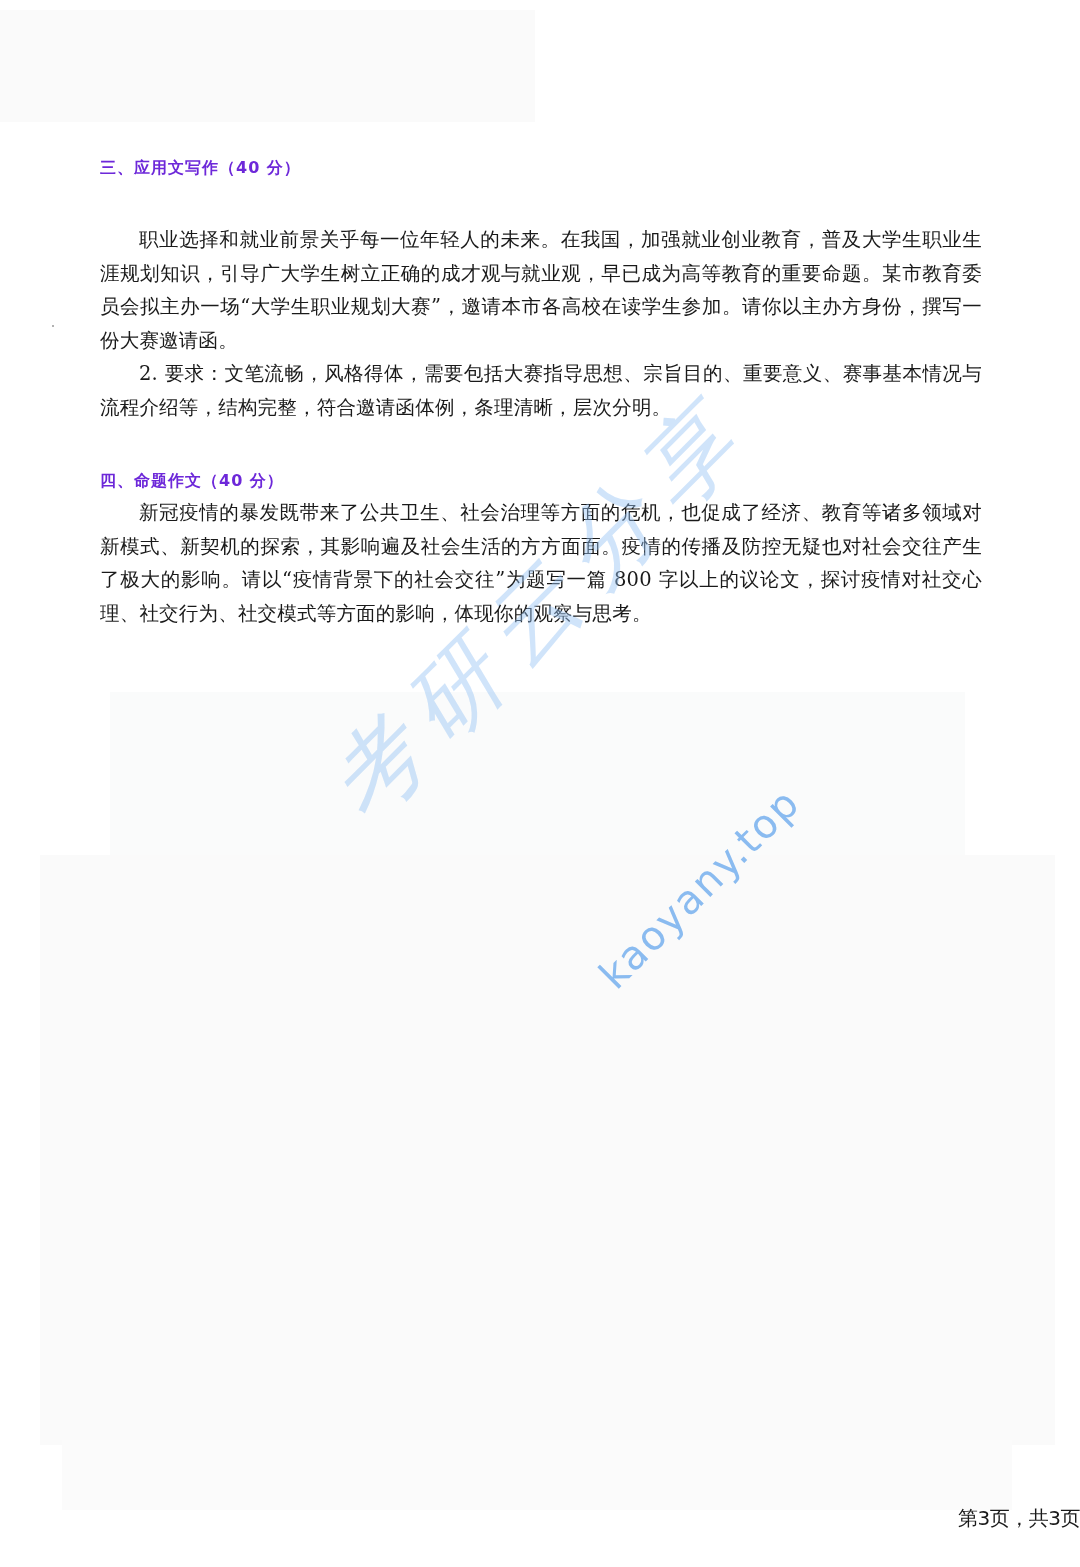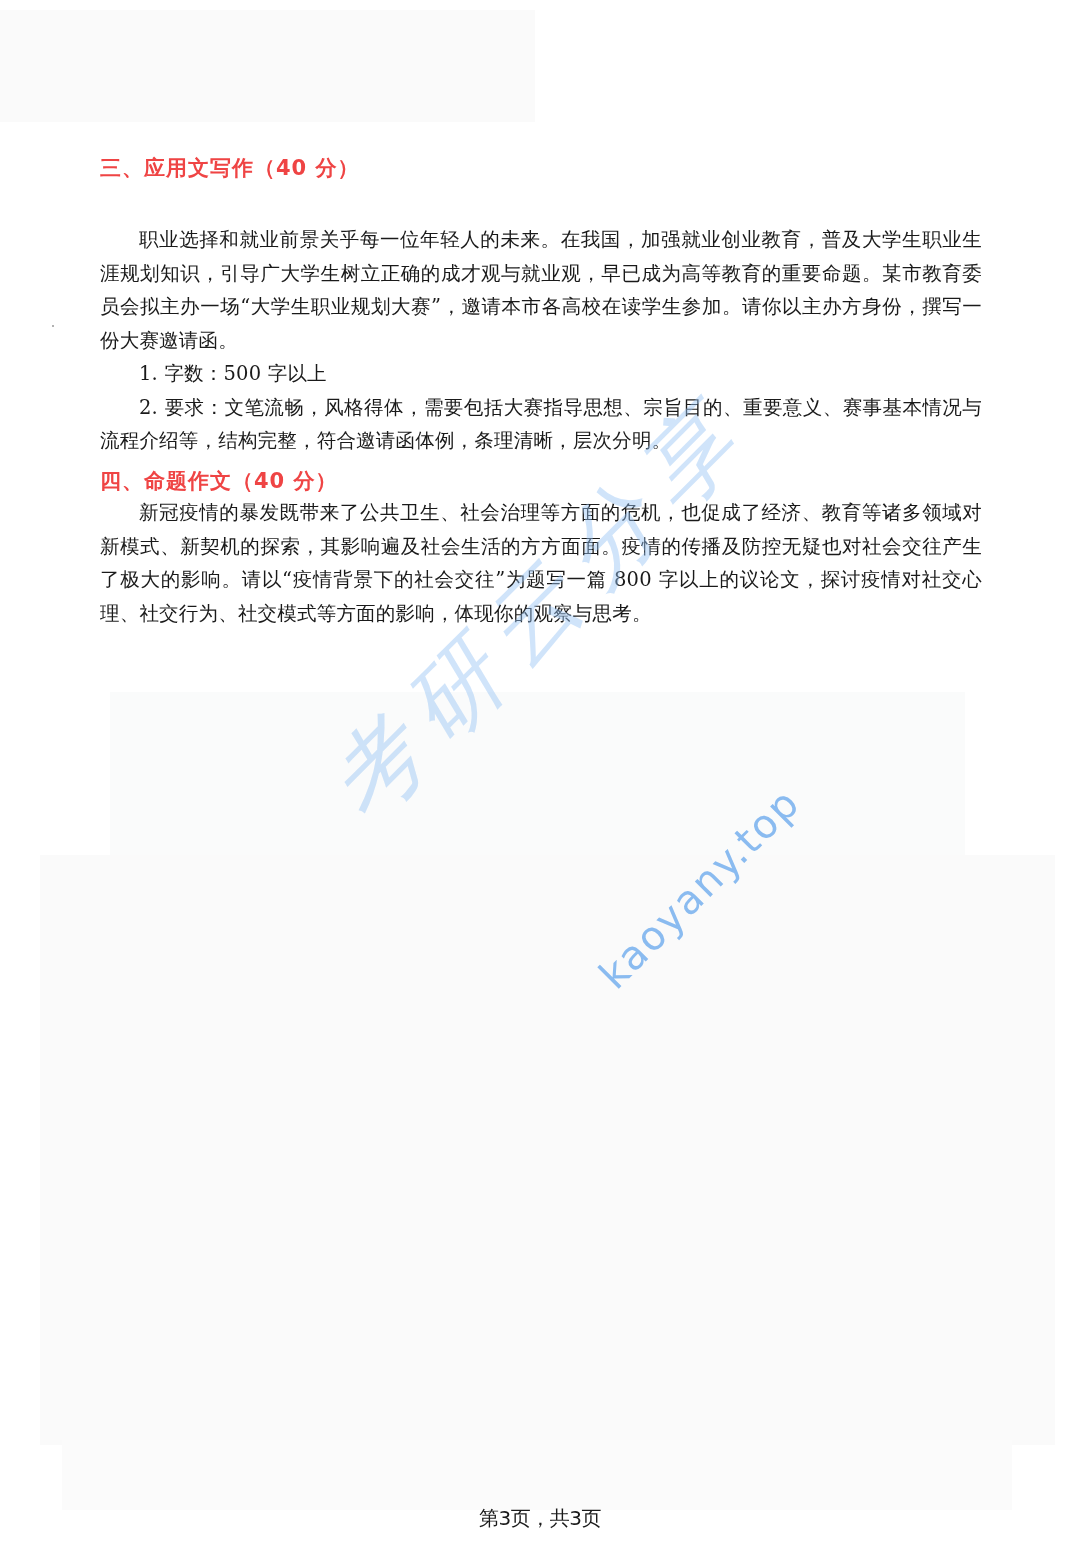--- a/index.html
+++ b/index.html
@@ -33,22 +33,22 @@
       z-index: 2;
     }
     .section {
       position: absolute;
       left: 100px;
       width: 882px;
     }
     .section-heading {
       font-family: "DejaVu Sans", "Liberation Sans", sans-serif;
       font-weight: bold;
-      font-size: 21px;
-      color: #ef4444;
+      font-size: 16px;
+      color: #6d28d9;
       letter-spacing: 1px;
       height: 30px;
       line-height: 30px;
       margin: 0;
     }
     .para {
       font-size: 19.5px;
       line-height: 33.5px;
       text-align: justify;
       text-indent: 2em;
@@ -66,21 +66,21 @@
     #sec3 { top: 153px; }
     #sec3 .body { margin-top: 40px; }
     #sec4 { top: 466px; }
     #sec4 .body { }
 
     .footer {
       position: absolute;
       top: 1505px;
       left: 0;
       width: 1080px;
-      text-align: center;
+      text-align: right;
       font-family: "DejaVu Sans", "Liberation Sans", sans-serif;
       font-size: 20px;
       color: #1a1a1a;
       letter-spacing: -0.5px;
     }
 
     .stray-dot {
       position: absolute;
       left: 52px; top: 325px;
       width: 2px; height: 2px;
@@ -127,21 +127,20 @@
 <div class="bg-block bg-low"></div>
 <div class="bg-block bg-foot"></div>
 <div class="stray-dot"></div>
 
 <div class="page">
 
   <div class="section" id="sec3">
     <h2 class="section-heading">三、应用文写作（40 分）</h2>
     <div class="body">
       <p class="para">职业选择和就业前景关乎每一位年轻人的未来。在我国，加强就业创业教育，普及大学生职业生涯规划知识，引导广大学生树立正确的成才观与就业观，早已成为高等教育的重要命题。某市教育委员会拟主办一场“大学生职业规划大赛”，邀请本市各高校在读学生参加。请你以主办方身份，撰写一份大赛邀请函。</p>
-      <p class="item">1. 字数：500 字以上</p>
       <p class="item">2. 要求：文笔流畅，风格得体，需要包括大赛指导思想、宗旨目的、重要意义、赛事基本情况与流程介绍等，结构完整，符合邀请函体例，条理清晰，层次分明。</p>
     </div>
   </div>
 
   <div class="section" id="sec4">
     <h2 class="section-heading">四、命题作文（40 分）</h2>
     <div class="body">
       <p class="para">新冠疫情的暴发既带来了公共卫生、社会治理等方面的危机，也促成了经济、教育等诸多领域对新模式、新契机的探索，其影响遍及社会生活的方方面面。疫情的传播及防控无疑也对社会交往产生了极大的影响。请以“疫情背景下的社会交往”为题写一篇 800 字以上的议论文，探讨疫情对社交心理、社交行为、社交模式等方面的影响，体现你的观察与思考。</p>
     </div>
   </div>

